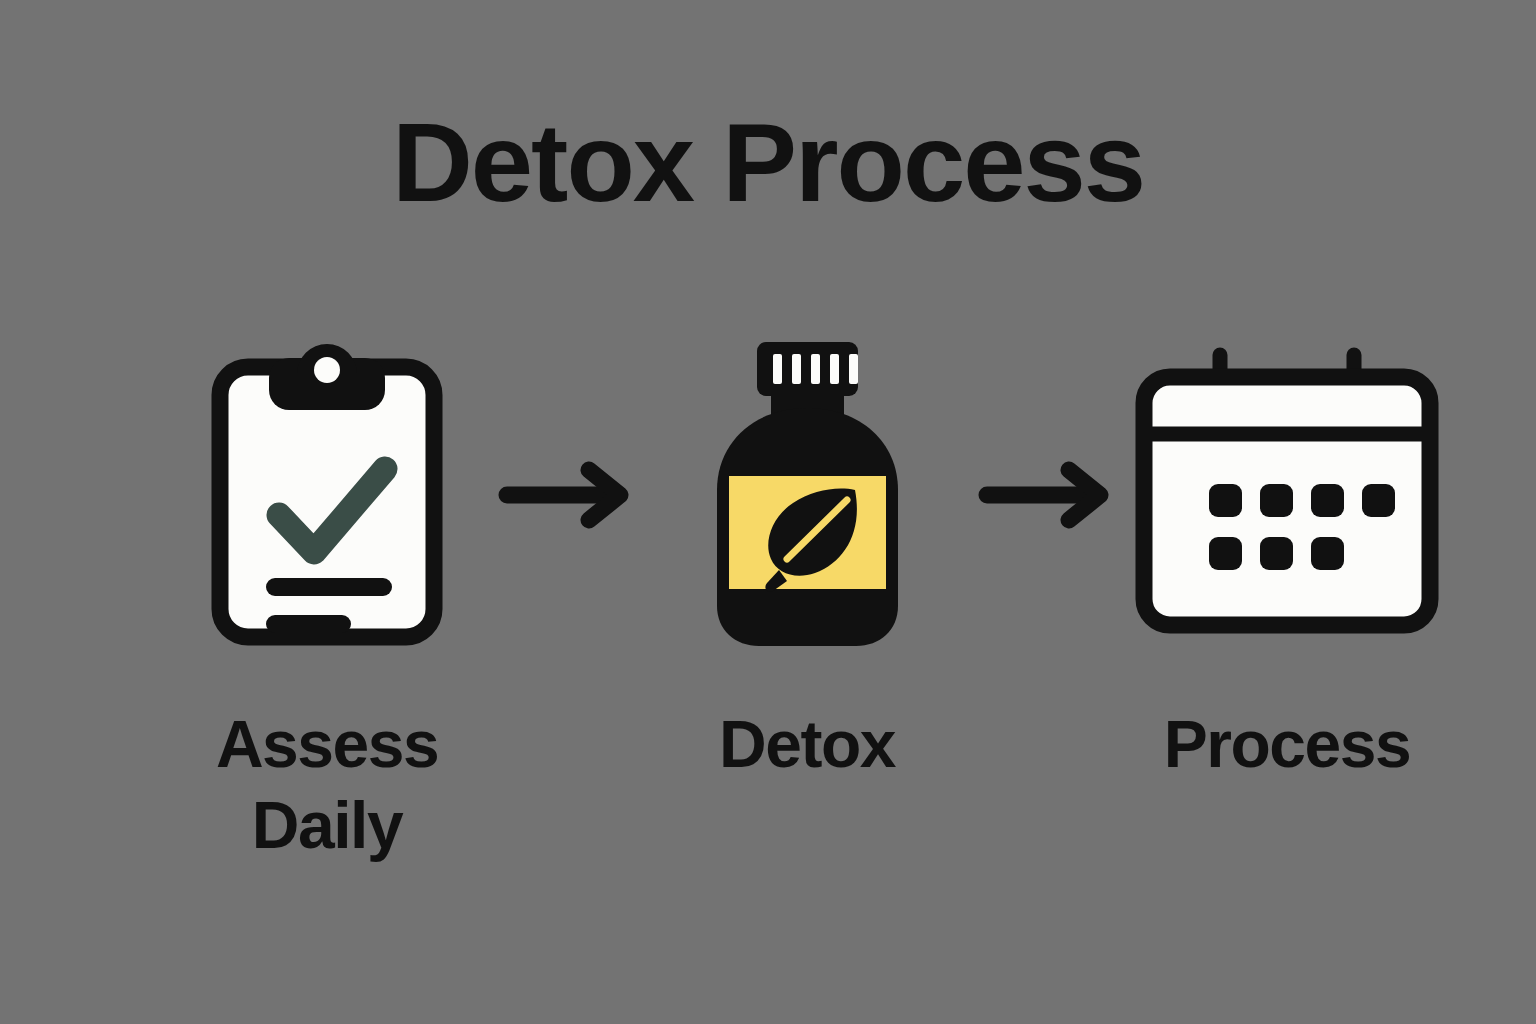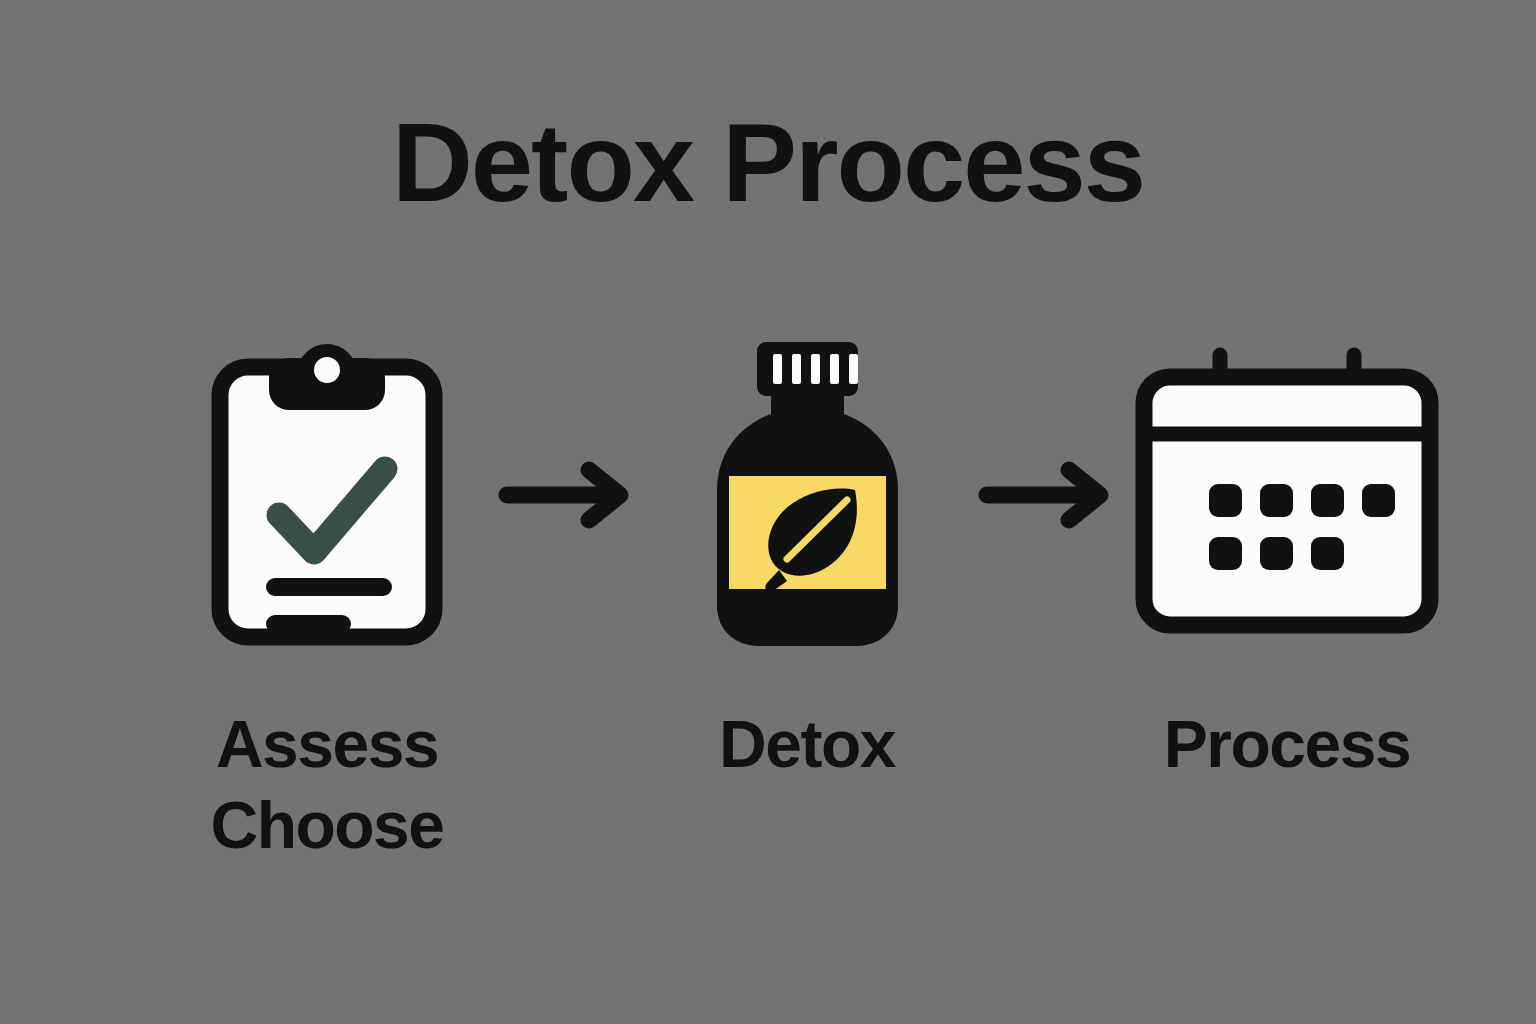--- a/index.html
+++ b/index.html
@@ -111,21 +111,21 @@
 
             <path d="M72 175 L107 212 L178 129" stroke="#3A4D47" stroke-width="25" stroke-linecap="round" stroke-linejoin="round" fill="none"></path>
 
             <rect x="59" y="238" width="126" height="18" rx="9" fill="#111111"></rect>
             <rect x="59" y="275" width="85" height="18" rx="9" fill="#111111"></rect>
           </svg>
         </span>
       </div>
       <div class="step-label">
         <div>Assess</div>
-        <div>Choose</div>
+        <div>Daily</div>
       </div>
     </div>
 
     <div class="arrow-box">
       <span>
         <svg width="140" height="70" viewBox="0 0 140 70" fill="none" xmlns="http://www.w3.org/2000/svg">
           <path d="M10 35 H118" stroke="#111111" stroke-width="17" stroke-linecap="round"></path>
           <path d="M92 10 L123 35 L92 60" stroke="#111111" stroke-width="17" stroke-linecap="round" stroke-linejoin="round" fill="none"></path>
         </svg>
       </span>

